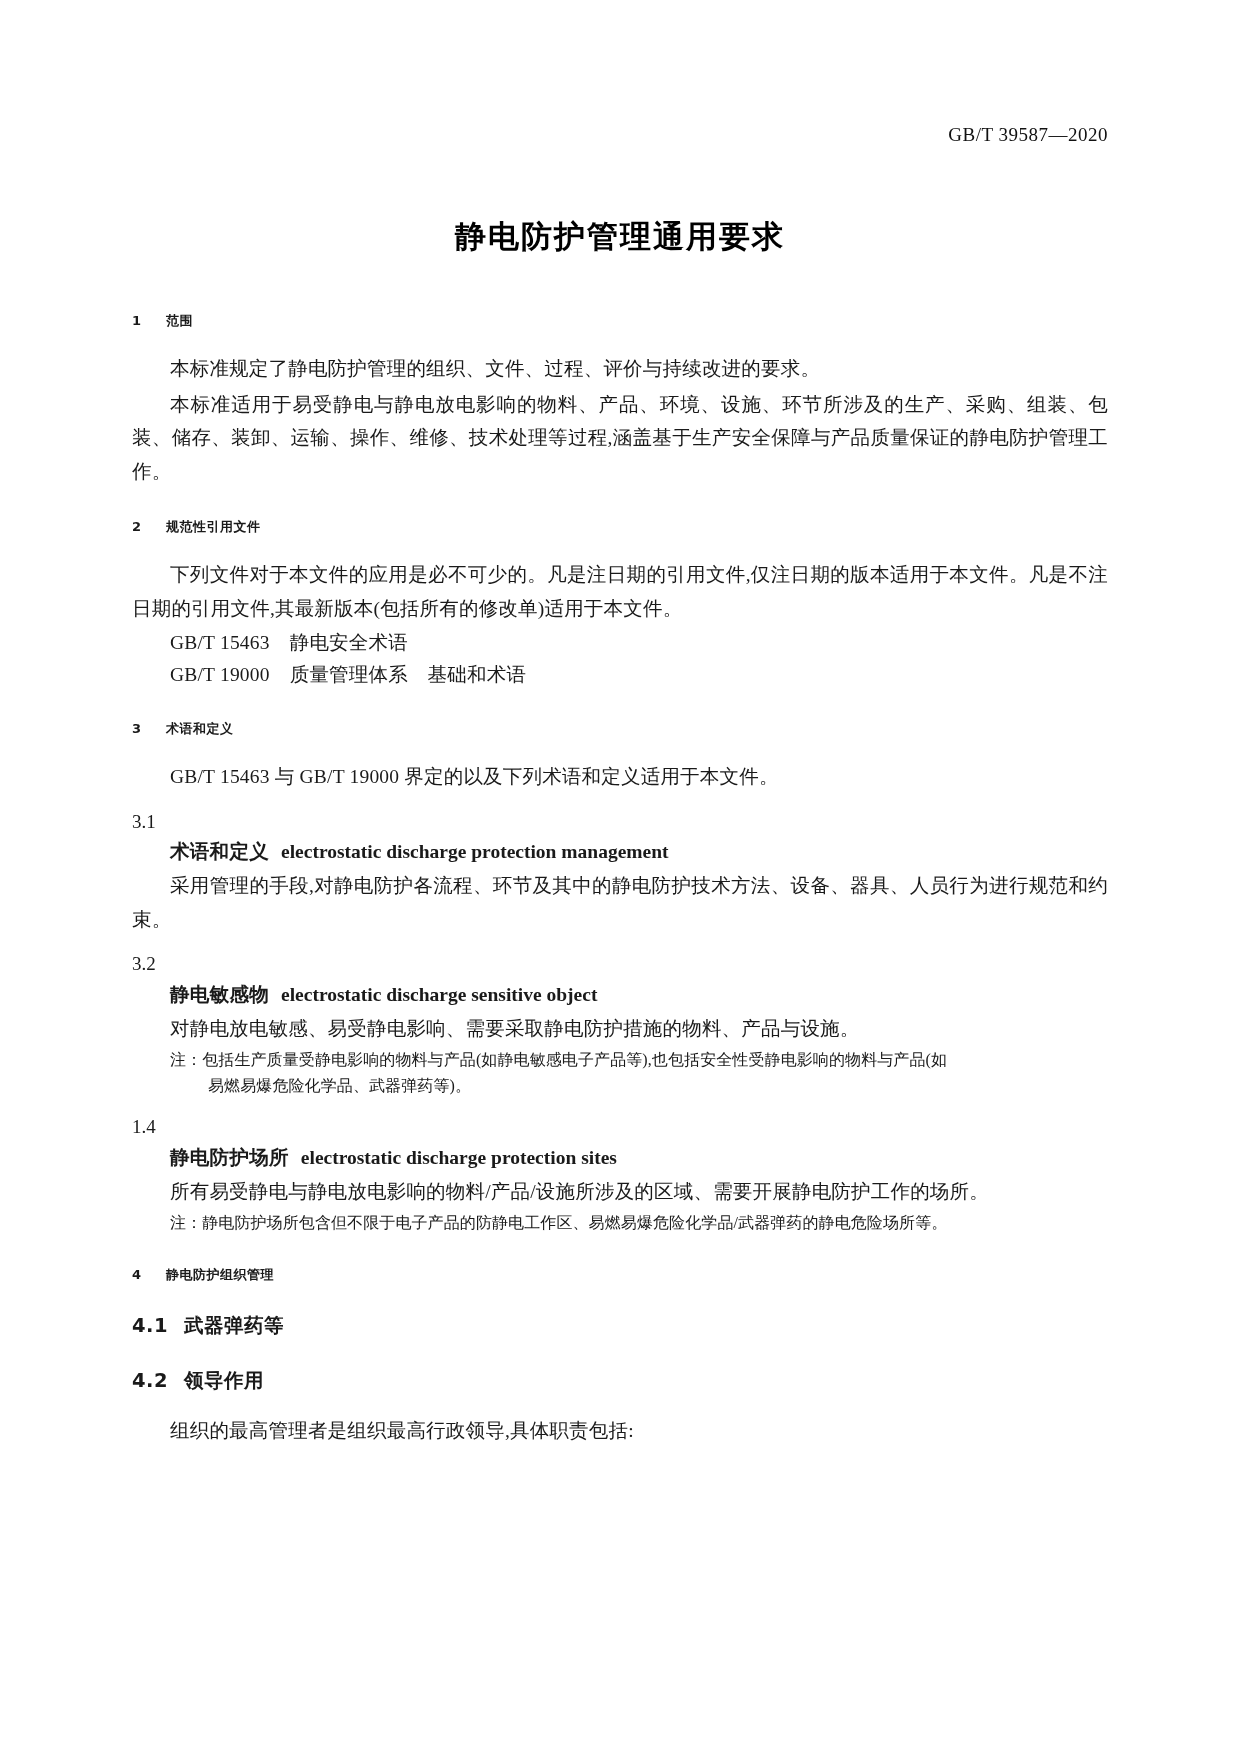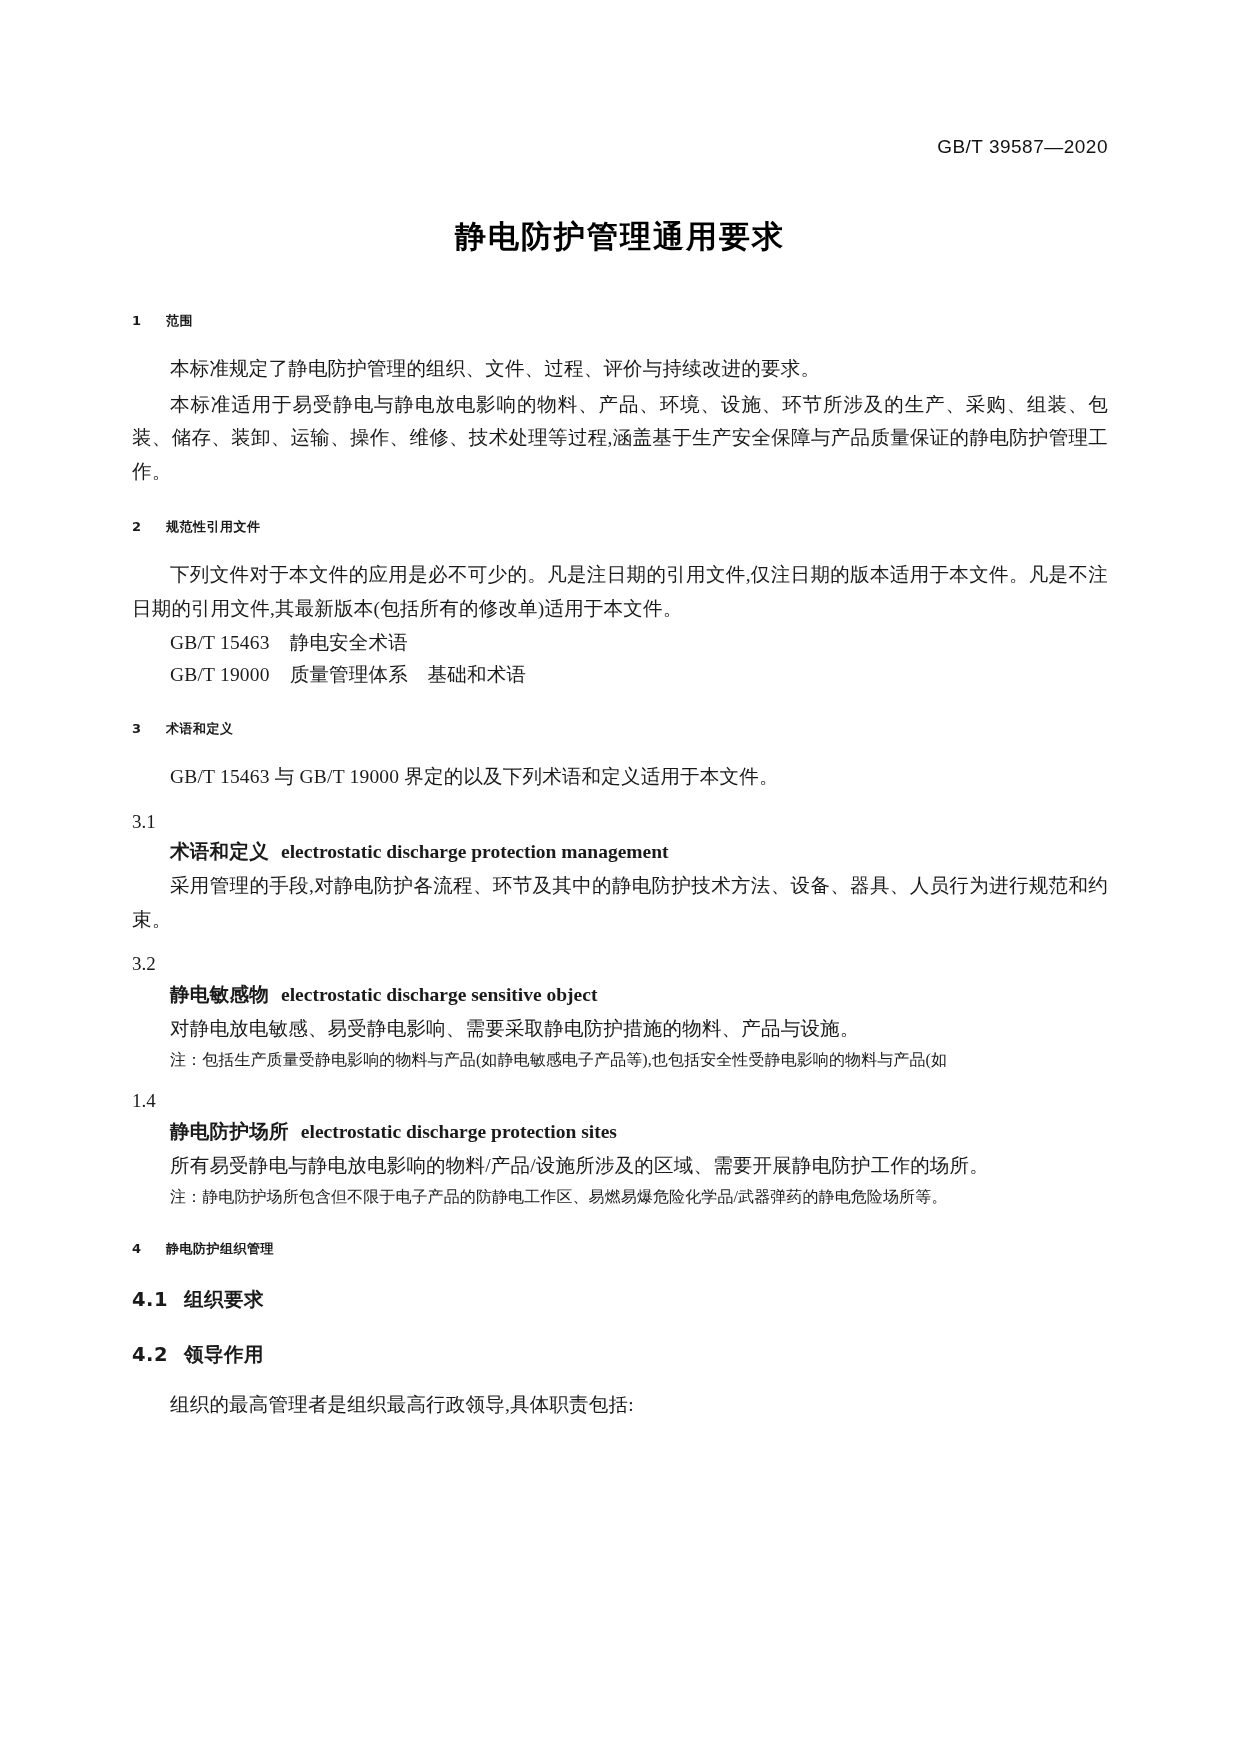--- a/index.html
+++ b/index.html
@@ -17,25 +17,25 @@
   }
   .page {
     position: relative;
     width: 1240px;
     height: 1753px;
     padding: 0;
     box-sizing: border-box;
   }
   .header {
     position: absolute;
-    top: 136px;
+    top: 124px;
     right: 132px;
     font-size: 19px;
     letter-spacing: 0.5px;
-    font-family: Liberation Sans, sans-serif;
+    font-family: Liberation Serif, serif;
     color: #111;
   }
   .content {
     position: absolute;
     left: 132px;
     top: 216px;
     width: 976px;
   }
   .doc-title {
     text-align: center;
@@ -163,37 +163,38 @@
     </div>
     <p class="body">采用管理的手段,对静电防护各流程、环节及其中的静电防护技术方法、设备、器具、人员行为进行规范和约束。</p>
 
     <div class="clause-num">3.2</div>
     <div class="term-line">
       <span>静电敏感物</span><span class="en">electrostatic discharge sensitive object</span>
     </div>
     <p class="body">对静电放电敏感、易受静电影响、需要采取静电防护措施的物料、产品与设施。</p>
     <p class="note">
       <span>注：包括生产质量受静电影响的物料与产品(如静电敏感电子产品等),也包括安全性受静电影响的物料与产品(如</span>
+      <span class="cont">易燃易爆危险化学品、武器弹药等)。</span>
     </p>
 
     <div class="clause-num">1.4</div>
     <div class="term-line">
       <span>静电防护场所</span><span class="en">electrostatic discharge protection sites</span>
     </div>
     <p class="body">所有易受静电与静电放电影响的物料/产品/设施所涉及的区域、需要开展静电防护工作的场所。</p>
     <p class="note">
       <span>注：静电防护场所包含但不限于电子产品的防静电工作区、易燃易爆危险化学品/武器弹药的静电危险场所等。</span>
     </p>
 
     <div class="h1">
       <span class="num">4</span><span>静电防护组织管理</span>
     </div>
 
     <div class="h2">
-      <span class="num">4.1</span><span>组织要求</span>
+      <span class="num">4.1</span><span>武器弹药等</span>
     </div>
 
     <div class="h2">
       <span class="num">4.2</span><span>领导作用</span>
     </div>
     <p class="body">组织的最高管理者是组织最高行政领导,具体职责包括:</p>
 
   </div>
 </div>
 

